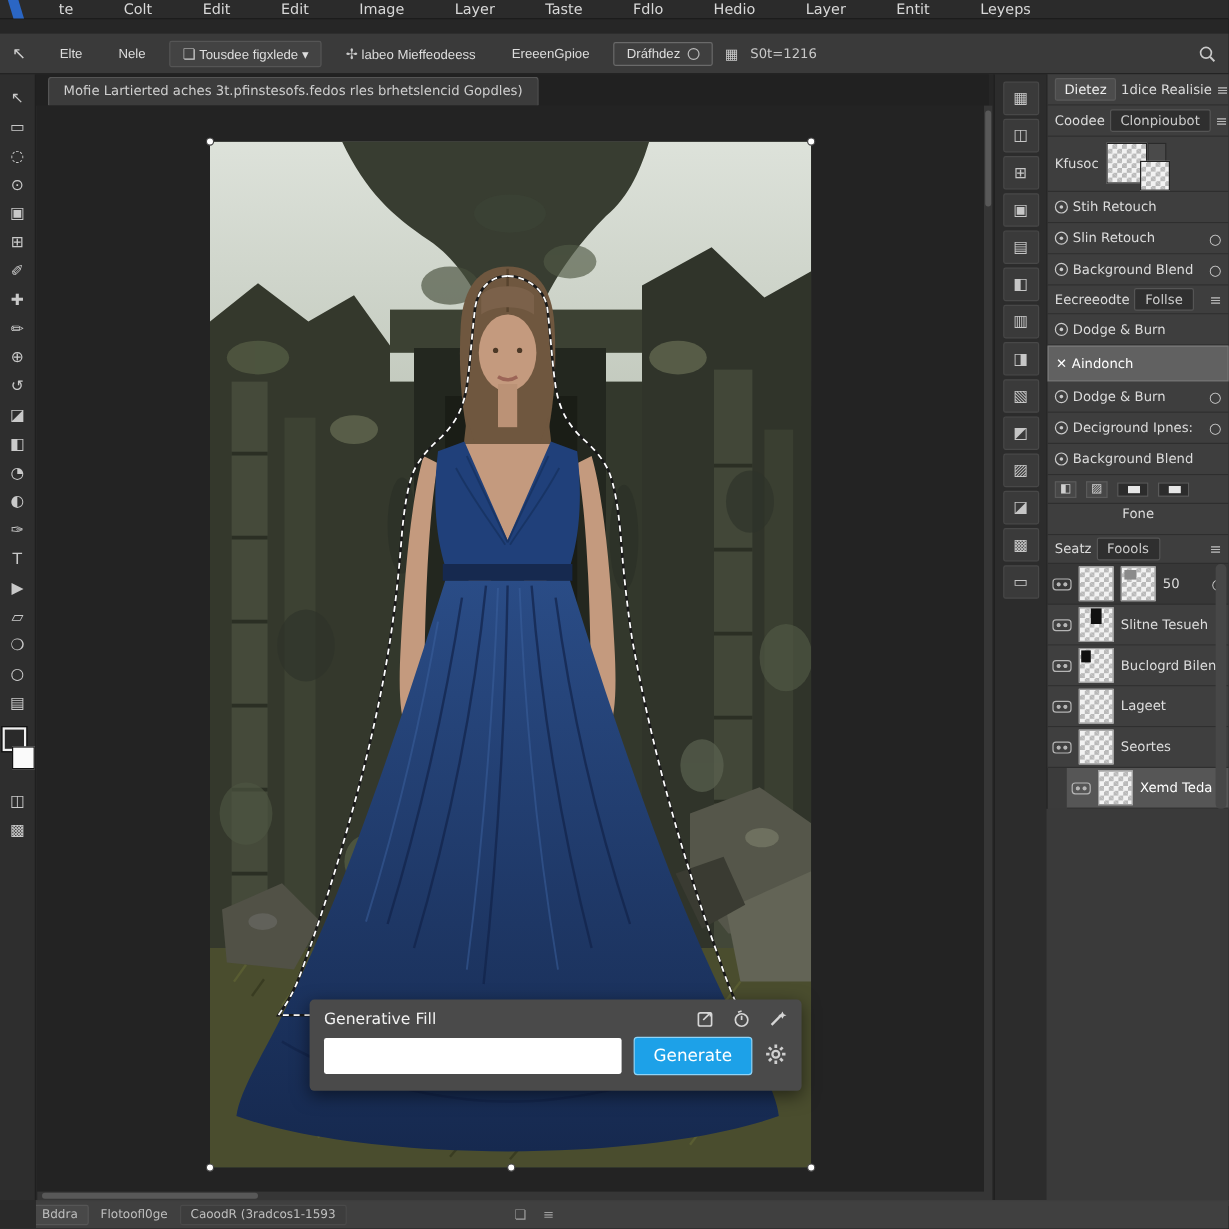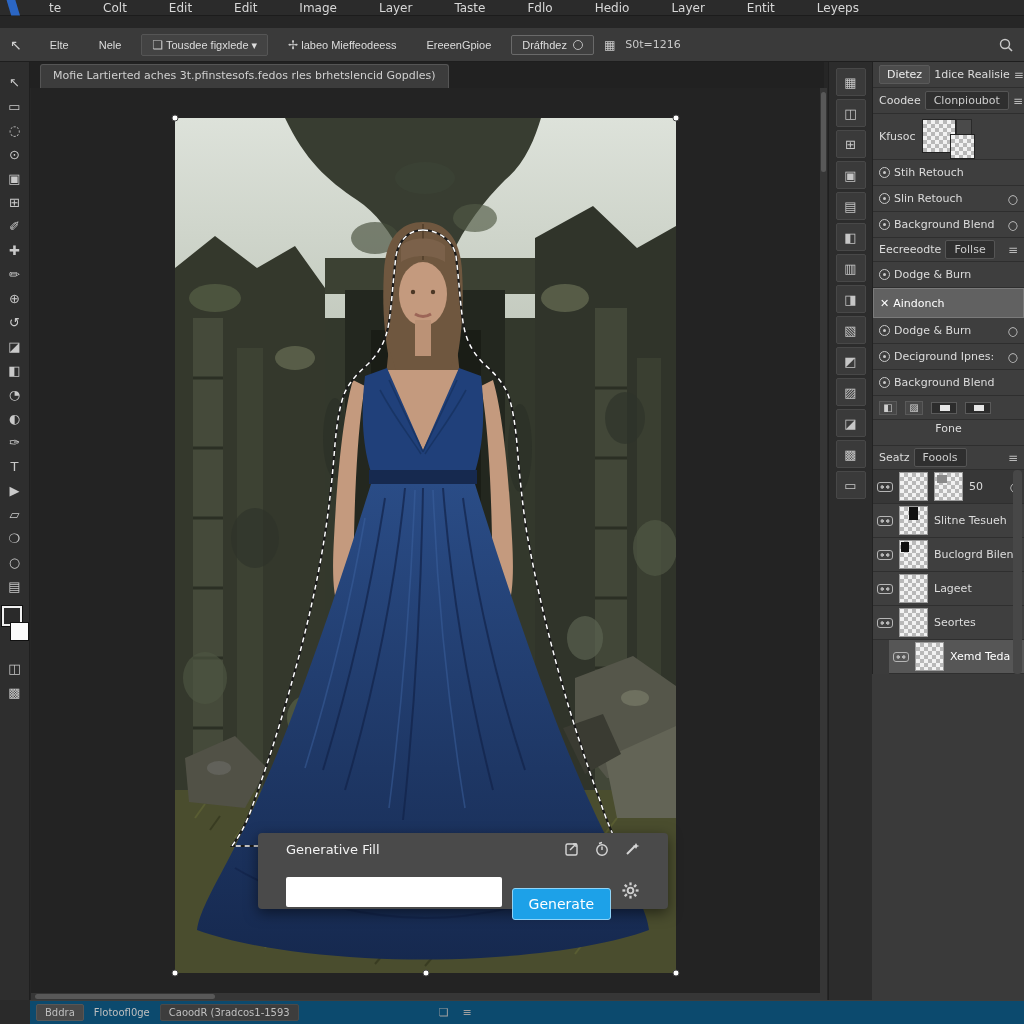--- a/index.html
+++ b/index.html
@@ -50,30 +50,30 @@
   .canvas svg{display:block;}
   .handle{position:absolute;width:7px;height:7px;background:#fff;border:1px solid #444;border-radius:50%;
           transform:translate(-50%,-50%);}
   .vscroll{position:absolute;left:820px;top:88px;width:7px;height:912px;background:#363636;}
   .vthumb{position:absolute;left:1px;top:4px;width:5px;height:80px;background:#585858;border-radius:3px;}
   .hscroll{position:absolute;left:31px;top:993px;width:789px;height:7px;background:#363636;}
   .hthumb{position:absolute;left:4px;top:1px;width:180px;height:5px;background:#585858;border-radius:3px;}
 
   
   .genfill{position:absolute;left:258px;top:833px;width:410px;height:76px;background:#4a4a4a;
-           border-radius:4px;box-shadow:0 4px 14px rgba(0,0,0,.5);padding:8px 28px;}
+           border-radius:4px;box-shadow:0 4px 14px rgba(0,0,0,.5);padding:8px 12px;}
   .gf-head{display:flex;align-items:center;}
   .gf-title{color:#f2f2f2;font-size:13px;flex:1;}
   .gf-icons{display:flex;gap:14px;align-items:center;}
   .gf-icons svg{width:16px;height:16px;}
   .gf-row{display:flex;align-items:center;gap:10px;margin-top:7px;}
   .gf-input{width:258px;height:30px;background:#fff;border:none;border-radius:2px;padding:0 8px;
             font-family:"DejaVu Sans",sans-serif;font-size:12px;color:#222;}
   .gf-btn{height:32px;padding:0 16px;background:#1da1e8;border:1px solid #8fd4f8;border-radius:3px;
-          color:#fff;font-size:14px;font-family:"DejaVu Sans",sans-serif;margin-top:24px;}
+          color:#fff;font-size:14px;font-family:"DejaVu Sans",sans-serif;}
   .gf-gear svg{width:19px;height:19px;}
 
   
   .rstrip{position:absolute;left:828px;top:62px;width:44px;height:943px;background:#2c2c2c;
           display:flex;flex-direction:column;align-items:center;padding-top:6px;gap:3px;border-left:1px solid #1f1f1f;}
   .rsbtn{width:30px;height:28px;background:#3a3a3a;border:1px solid #484848;border-radius:2px;
          color:#c6c6c6;font-size:13px;display:flex;align-items:center;justify-content:center;}
 
   
   .rpanel{position:absolute;left:872px;top:62px;width:152px;height:943px;background:#3b3b3b;border-left:1px solid #222;}
@@ -111,22 +111,22 @@
   .lrow.sel{background:#565656;color:#fff;margin-left:16px;}
   .linkbox{width:16px;height:10px;border:1px solid #b5b5b5;border-radius:3px;flex:none;
       background:radial-gradient(circle at 30% 50%,#b5b5b5 1.4px,transparent 2px),
                  radial-gradient(circle at 70% 50%,#b5b5b5 1.4px,transparent 2px);}
   .lthumb{width:29px;height:29px;border:1px solid #9a9a9a;position:relative;flex:none;}
   .lmark{position:absolute;background:#101010;}
   .lfill{position:absolute;left:872px;top:674px;width:152px;height:331px;background:#3a3a3a;}
   .lscroll{position:absolute;left:1013px;top:470px;width:9px;height:204px;background:#474747;border-radius:4px;}
 
   
-  .statusbar{position:absolute;left:0;top:1000px;width:1024px;height:24px;background:#0c4a6e;
-             border-top:1px solid #3d3d3d;display:flex;align-items:center;gap:10px;padding-left:36px;
+  .statusbar{position:absolute;left:0;top:1000px;width:1024px;height:24px;background:#404040;
+             border-top:1px solid #3d3d3d;display:flex;align-items:center;gap:10px;padding-left:26px;
              font-size:10px;color:#bfbfbf;}
   .sb-btn{background:#484848;border:1px solid #565656;border-radius:2px;padding:2px 8px;}
   .sb-btn.flat{background:#3d3d3d;border-color:#4a4a4a;}
   .sb-icons{margin-left:130px;display:flex;gap:14px;color:#9f9f9f;font-size:11px;}
   .sb-corner{position:absolute;left:0;top:1000px;width:30px;height:24px;background:#2a2a2a;}
 </style>
 </head>
 <body>
 
 <div class="app">

